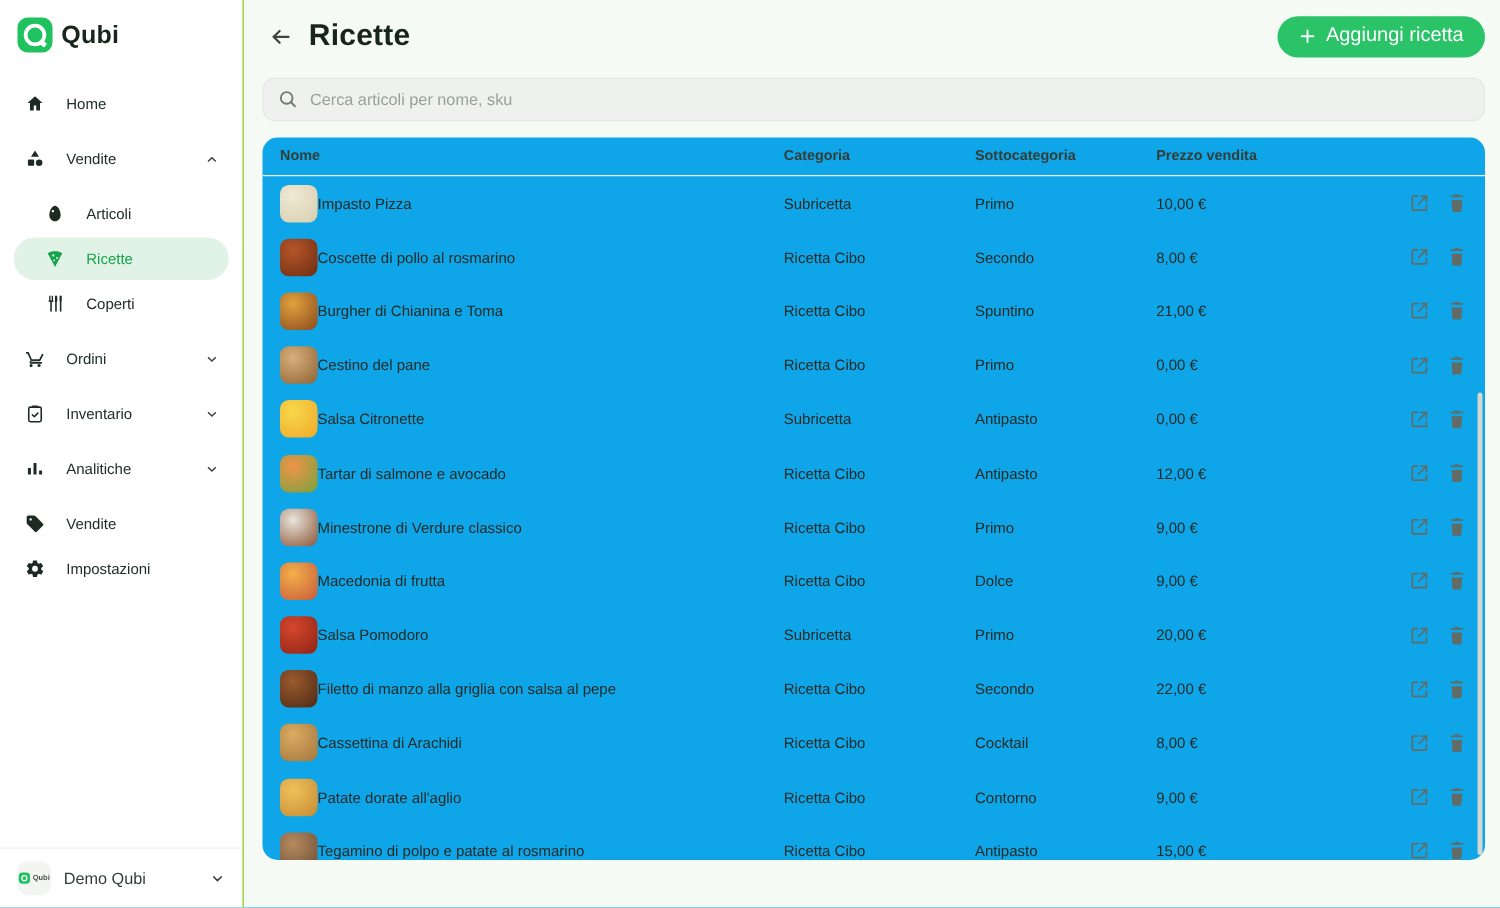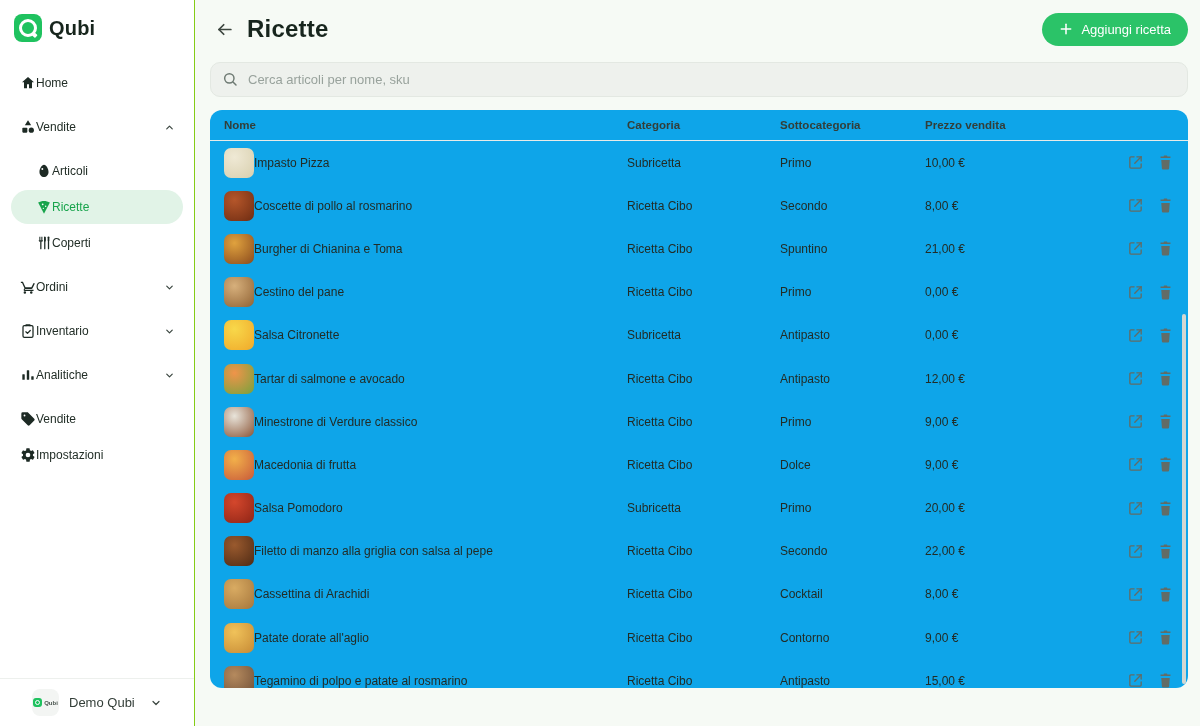--- a/index.html
+++ b/index.html
@@ -11,53 +11,53 @@
              display:flex; flex-direction:column; height:726px; }
   .logo-row { display:flex; align-items:center; gap:7px; padding:12px 0 0 14px; height:44px; }
   .logo-mark { width:28px; height:28px; background:#1fc25f; border-radius:8px; position:relative; }
   .logo-mark::before { content:""; position:absolute; left:5px; top:5px; width:12px; height:12px;
                        border:3px solid #fff; border-radius:50%; }
   .logo-mark::after { content:""; position:absolute; right:5px; bottom:5px; width:5px; height:4px;
                       background:#fff; border-radius:1px; transform:rotate(40deg); }
   .logo-text { font-size:20px; font-weight:600; color:#17251d; letter-spacing:.2px; }
 
   .nav { margin-top:22px; padding:0 11px; display:flex; flex-direction:column; }
-  .nav-item { display:flex; align-items:center; height:34px; margin-bottom:2px;
+  .nav-item { display:flex; align-items:center; gap:17px; height:34px; margin-bottom:2px;
               padding:0 8px; font-size:12px; color:#222e27; border-radius:17px; cursor:pointer; }
   .nav-item.sub { padding-left:24px; }
   .nav-item.gap { margin-top:8px; }
   .nav-item .ic { width:17px; height:17px; display:flex; align-items:center; justify-content:center; color:#1d2a24; }
   .nav-item .ic svg { width:16px; height:16px; }
   .nav-item .chev { margin-left:auto; color:#3a453f; display:flex; }
   .nav-item .chev svg { width:11px; height:11px; }
   .nav-item.active { background:#e1f3e7; color:#18a44c; }
   .nav-item.active .ic { color:#18a44c; }
 
   .side-footer { margin-top:auto; border-top:1px solid #edf0ed; height:48px; display:flex;
-                 align-items:center; padding:0 32px; gap:10px; }
+                 align-items:center; padding:0 14px; gap:10px; }
   .mini-avatar { width:27px; height:27px; border-radius:8px; background:#f3f5f3; display:flex;
                  align-items:center; justify-content:center; gap:2px; }
   .mini-logo { width:9px; height:9px; background:#1fc25f; border-radius:3px; position:relative; }
   .mini-logo::before { content:""; position:absolute; left:2px; top:2px; width:3px; height:3px;
                        border:1.5px solid #fff; border-radius:50%; }
   .mini-avatar .mini-word { font-size:6px; color:#4a554f; font-weight:700; }
   .side-footer .name { font-size:13px; color:#333e38; }
   .side-footer .chev { margin-left:auto; color:#3a453f; display:flex; }
   .side-footer .chev svg { width:12px; height:12px; }
 
   
   .main { flex:1; padding:0 12px 0 15px; display:flex; flex-direction:column; }
   .main-header { margin-top:12px; height:34px; display:flex; align-items:center; }
   .back-btn { width:28px; height:28px; display:flex; align-items:center; justify-content:center;
               color:#3c463f; cursor:pointer; }
   .back-btn svg { width:19px; height:19px; }
   .page-title { font-size:24px; font-weight:700; color:#17251d; margin-left:9px; letter-spacing:.2px; }
   .add-btn { margin-left:auto; display:flex; align-items:center; gap:8px; background:#2bc368;
              color:#ffffff; border:none; height:33px; padding:0 17px; border-radius:17px;
-             font-size:13px; font-family:inherit; cursor:pointer; }
+             font-size:16px; font-family:inherit; cursor:pointer; }
   .add-btn svg { width:14px; height:14px; }
 
   .search-wrap { margin-top:16px; position:relative; }
   .search-input { width:100%; height:35px; background:#eef1ed; border:1px solid #e3e8e2;
                   border-radius:10px; padding:0 14px 0 37px; font-size:13px; font-family:inherit;
                   color:#333; outline:none; }
   .search-input::placeholder { color:#98a29c; }
   .search-icon { position:absolute; left:12px; top:9px; color:#6e7a73; }
   .search-icon svg { width:16px; height:16px; }
 

